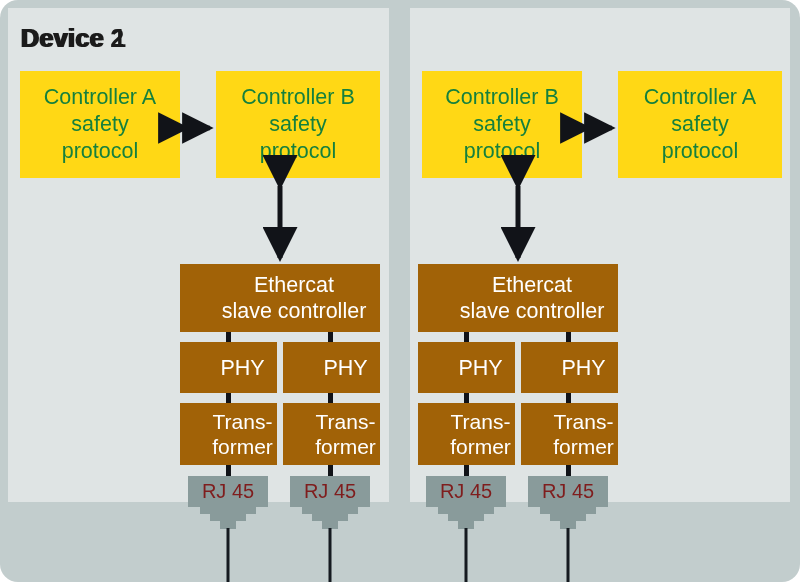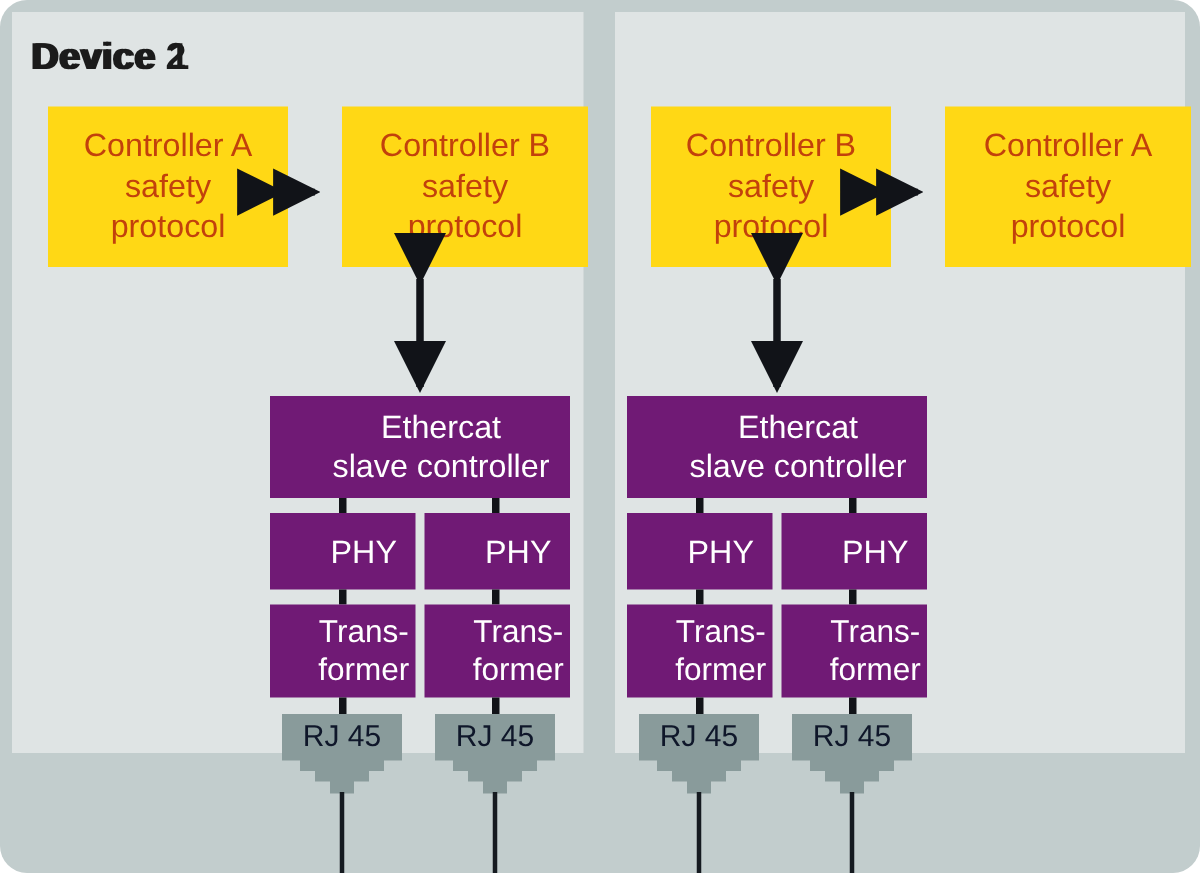--- a/index.html
+++ b/index.html
@@ -36,38 +36,37 @@
     letter-spacing: 0.4px;
     white-space: nowrap;
   }
   #device1-title { left: 22px; }
   #device2-title { left: 20px; }
 
   
   .yellow-box {
     position: absolute;
     background: #ffd815;
-    color: #c2410c;
+    color: #15803d;
     font-size: 21.5px;
     line-height: 27px;
     text-align: center;
     display: flex;
     flex-direction: column;
     align-items: center;
     justify-content: center;
     box-sizing: border-box;
     padding: 2px 4px;
-    margin-left: 12px;
   }
   .yellow-box .ln { display: block; white-space: nowrap; }
 
   
   .grey-box {
     position: absolute;
-    background: #701a75;
+    background: #a16207;
     color: #ffffff;
     text-align: center;
     display: flex;
     flex-direction: column;
     align-items: center;
     justify-content: center;
     box-sizing: border-box;
     font-size: 21.5px;
     line-height: 26px;
     padding-left: 28px;
@@ -79,21 +78,21 @@
   .rj45 {
     position: absolute;
     width: 80px;
     height: 56px;
   }
   .rj45 .rj-label {
     position: absolute;
     left: 0; top: 0;
     width: 80px;
     text-align: center;
-    color: #0f172a;
+    color: #7f1d1d;
     font-size: 20px;
     line-height: 30px;
     z-index: 2;
     pointer-events: none;
   }
   .rj45 svg { display: block; }
 
   
   .stub {
     position: absolute;

